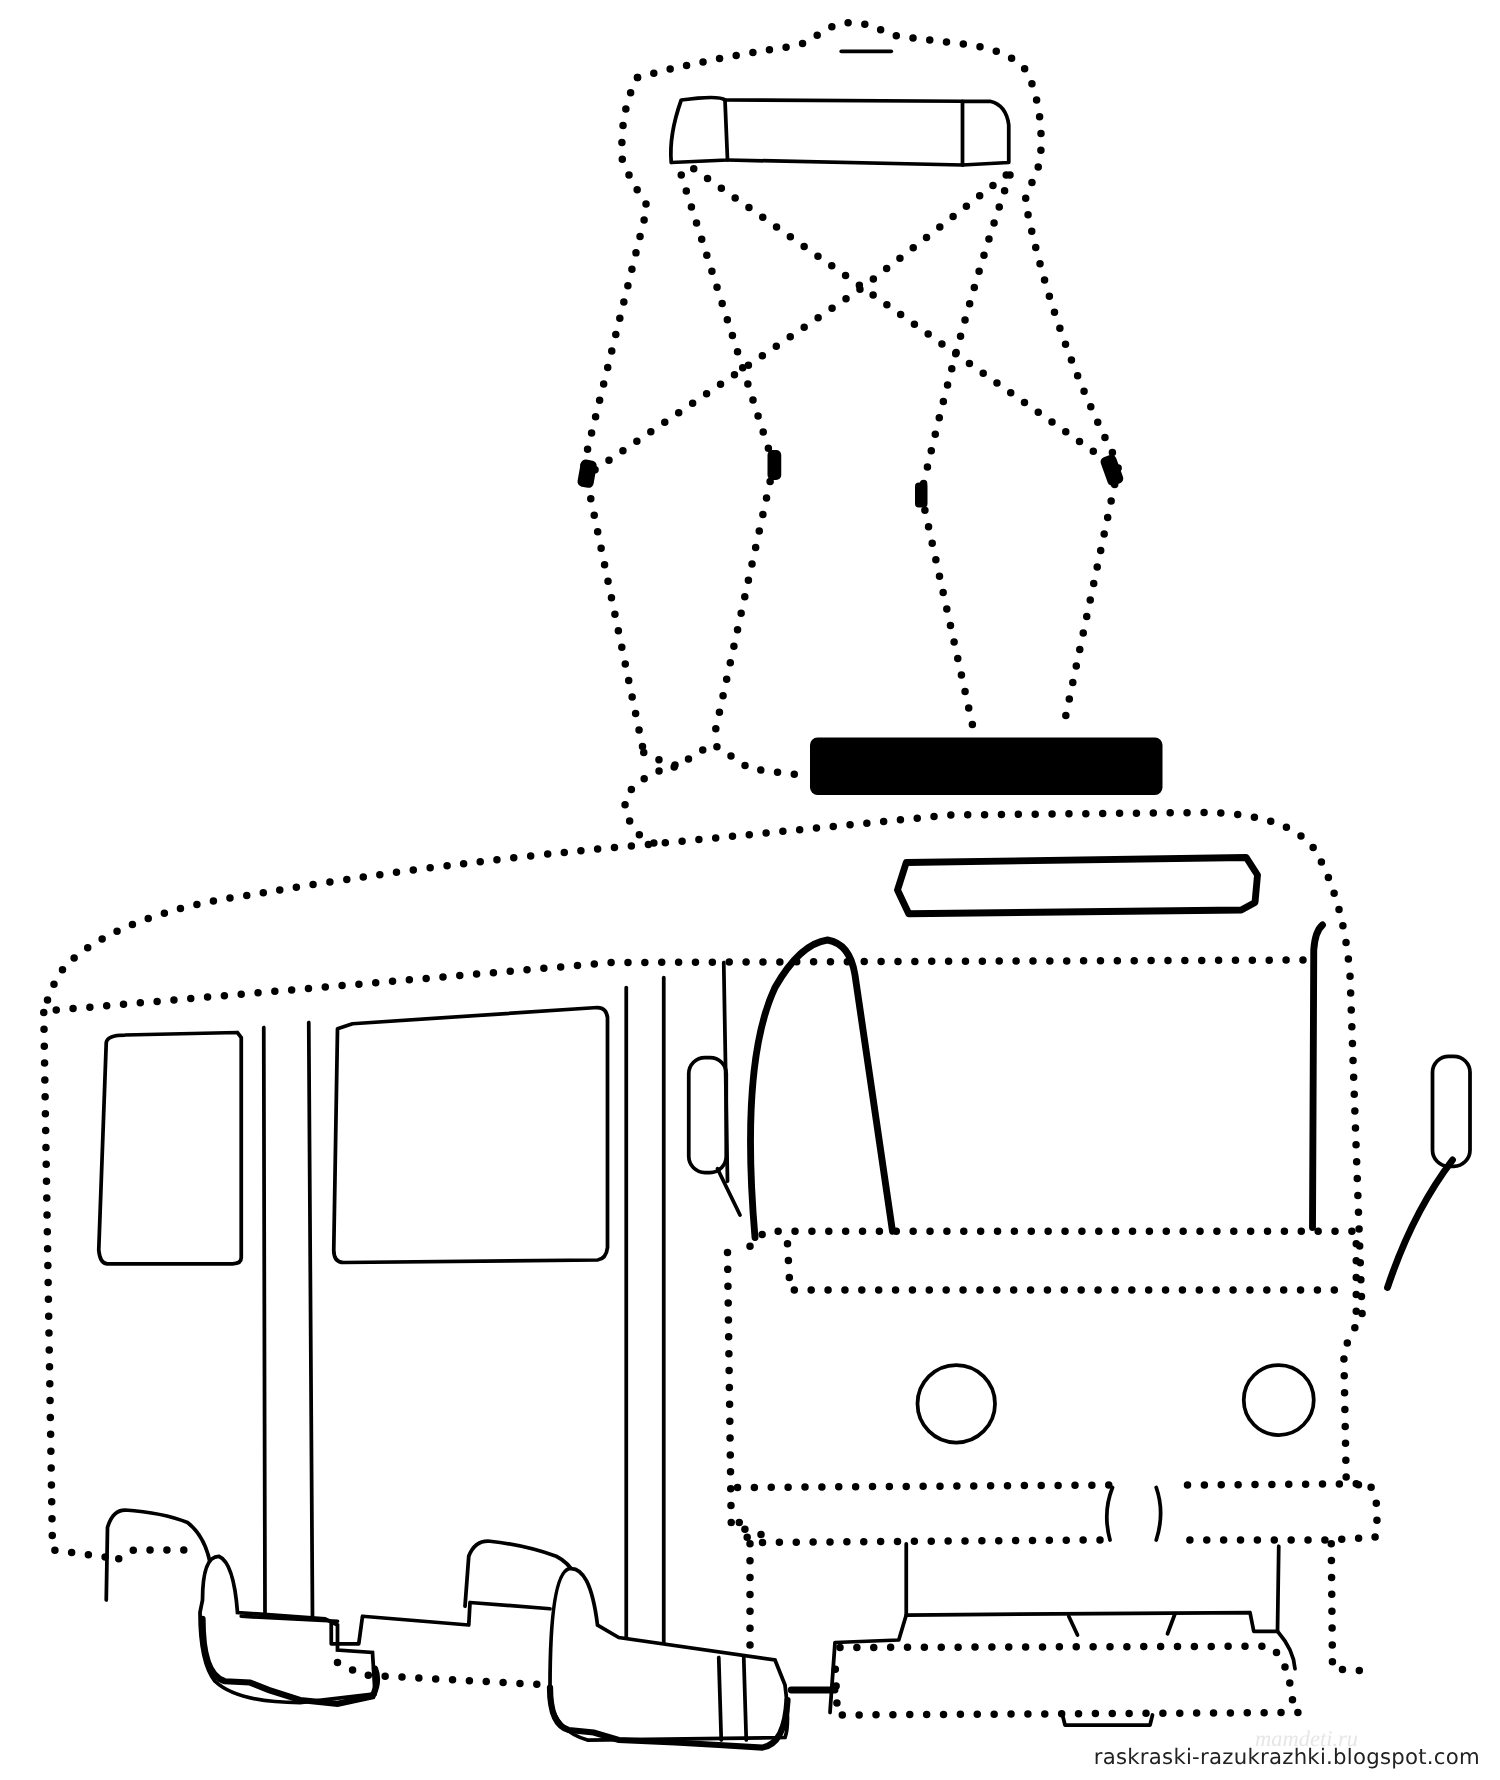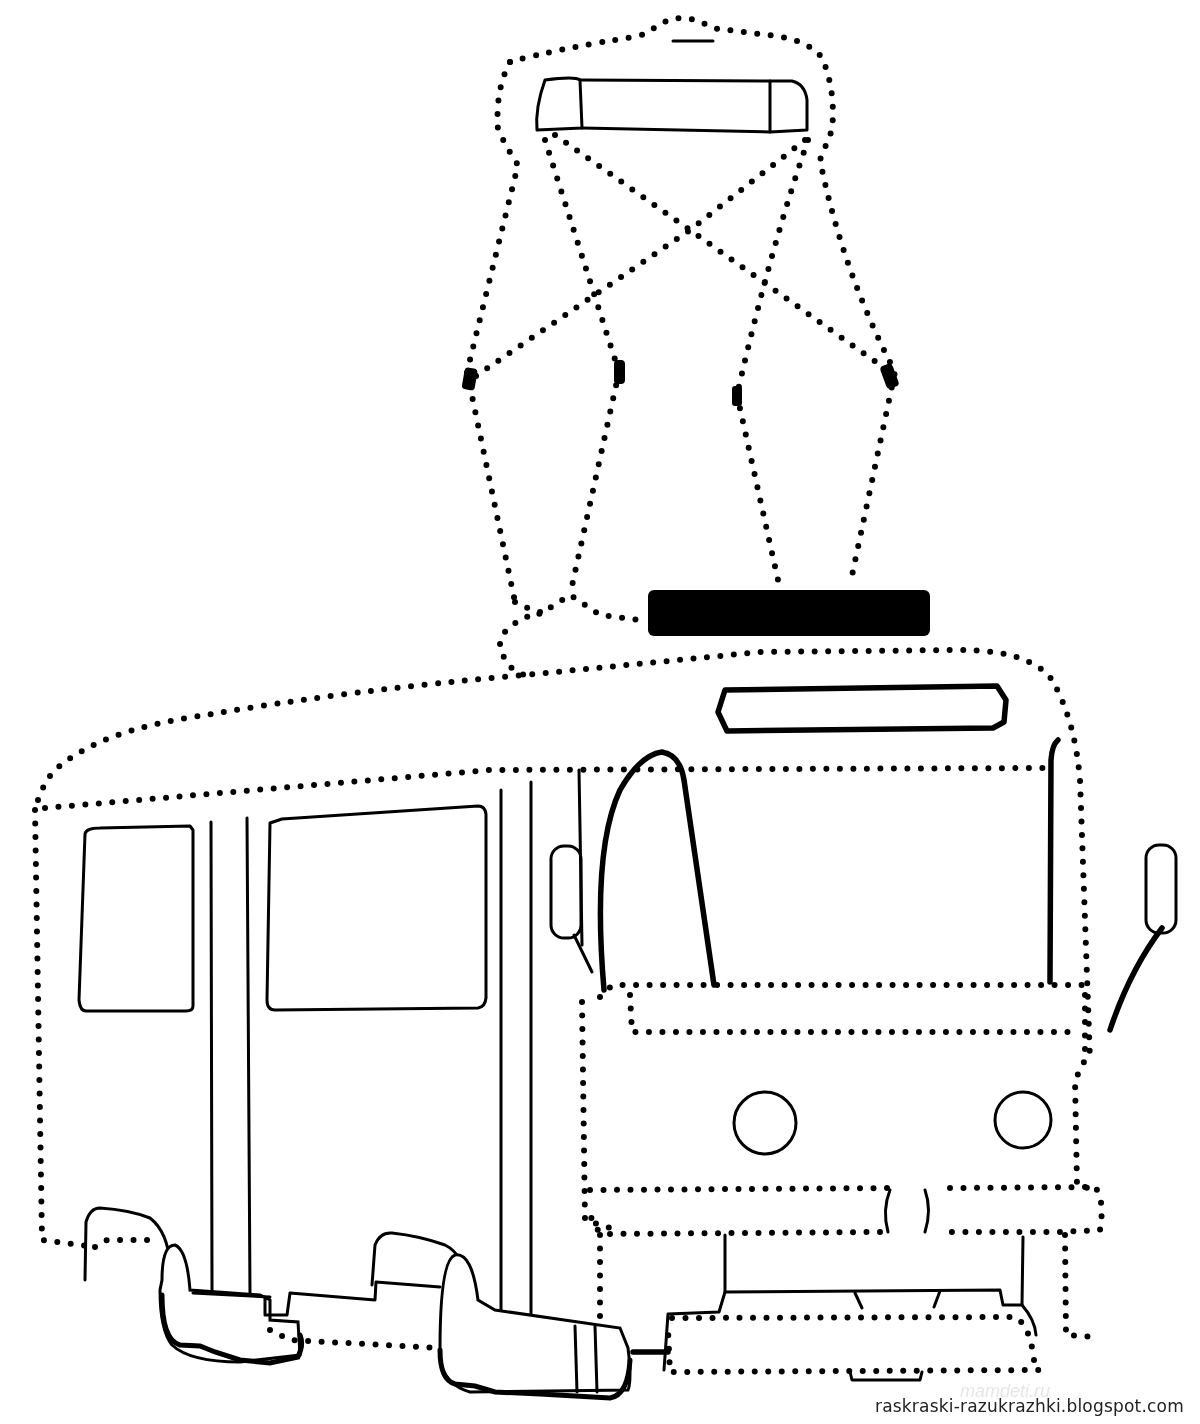--- a/index.html
+++ b/index.html
@@ -10,22 +10,22 @@
   .thick { fill: none; stroke: #000; stroke-width: 5.5; stroke-linecap: round; stroke-linejoin: round; }
   .fillblack { fill: #000; stroke: none; }
   .wheel { fill: #fff; stroke: #000; stroke-width: 3; }
   .wheel-base { fill: none; stroke: #000; stroke-width: 5; stroke-linecap: round; }
   .watermark {
     position: absolute; right: 16px; bottom: 8px;
     font-family: "DejaVu Sans", sans-serif; font-size: 17px; color: #222;
     letter-spacing: 0.2px;
   }
   .ghost {
-    position: absolute; left: 960px; bottom: 22px;
-    font-family: Liberation Sans, sans-serif; font-style: italic; font-size: 18px;
+    position: absolute; left: 1004px; bottom: 22px;
+    font-family: Liberation Serif, serif; font-style: italic; font-size: 18px;
     color: #e6e6e6;
   }
 </style>
 </head>
 <body>
 
 <svg id="canvas" viewBox="0 0 1200 1424" xmlns="http://www.w3.org/2000/svg">
 
   <g>
 

